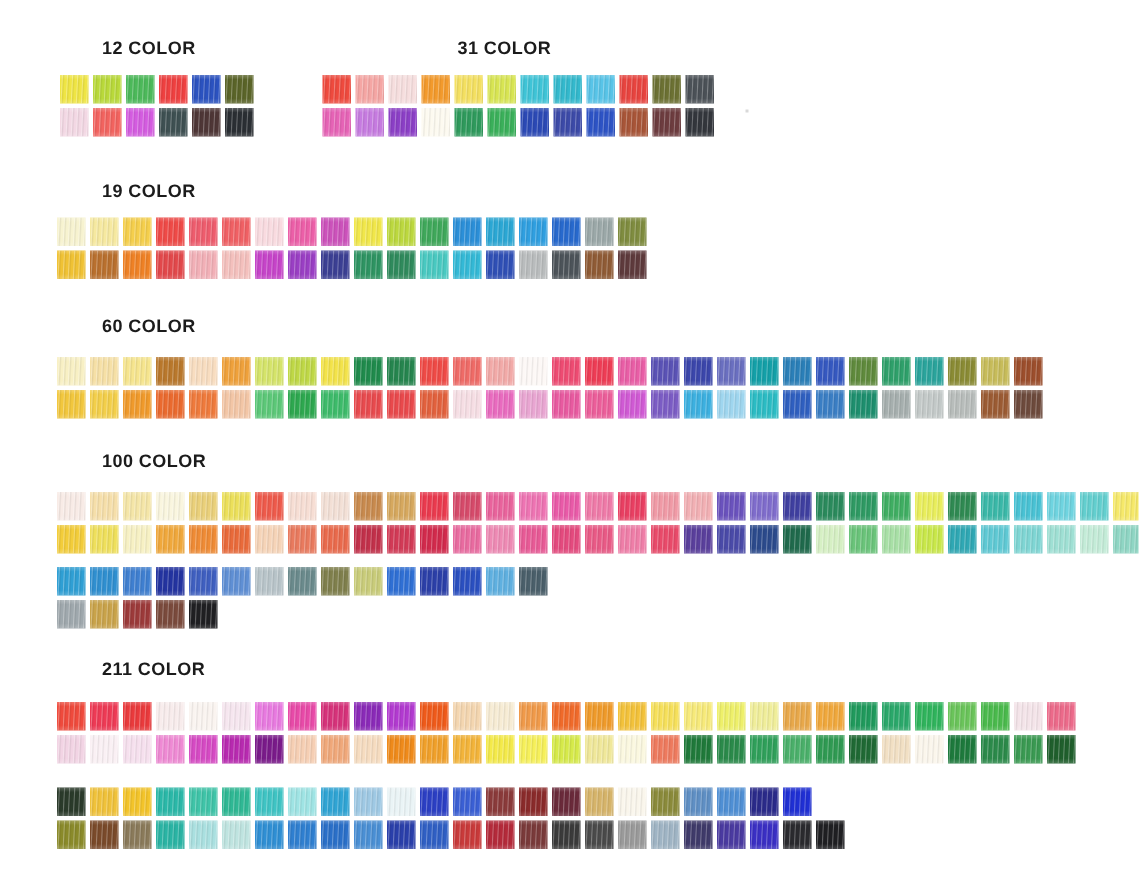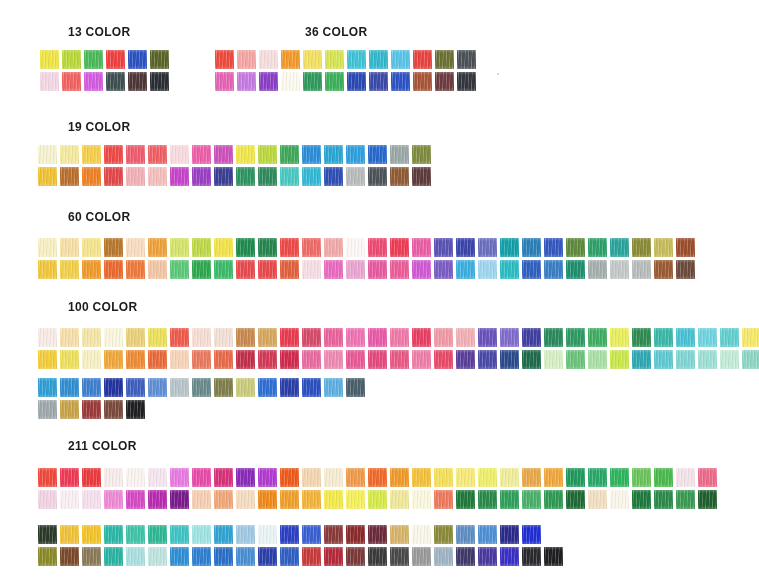--- a/index.html
+++ b/index.html
@@ -81,40 +81,40 @@
     position: absolute;
     width: 2px;
     height: 2px;
     background: #d9d9d9;
   }
 </style>
 </head>
 <body>
 
 <div id="chart-root">
-    <div class="section-label" style="left: 68px; top: 25px;">13 COLOR</div>
+    <div class="section-label" style="left: 68px; top: 25px;">12 COLOR</div>
     <div class="swatch-block" style="left: 40px; top: 50px;">
       <div class="swatch-row">
         <div class="swatch" style="background: rgb(239, 229, 68);"></div>
         <div class="swatch" style="background: rgb(185, 217, 58);"></div>
         <div class="swatch" style="background: rgb(76, 185, 90);"></div>
         <div class="swatch" style="background: rgb(239, 64, 64);"></div>
         <div class="swatch" style="background: rgb(43, 82, 192);"></div>
         <div class="swatch" style="background: rgb(90, 100, 40);"></div>
       </div>
       <div class="swatch-row">
         <div class="swatch" style="background: rgb(243, 216, 228);"></div>
         <div class="swatch" style="background: rgb(242, 99, 95);"></div>
         <div class="swatch" style="background: rgb(212, 92, 224);"></div>
         <div class="swatch" style="background: rgb(62, 80, 82);"></div>
         <div class="swatch" style="background: rgb(78, 54, 54);"></div>
         <div class="swatch" style="background: rgb(42, 46, 51);"></div>
       </div>
     </div>
-    <div class="section-label" style="left: 305px; top: 25px;">36 COLOR</div>
+    <div class="section-label" style="left: 305px; top: 25px;">31 COLOR</div>
     <div class="swatch-block" style="left: 215px; top: 50px;">
       <div class="swatch-row">
         <div class="swatch" style="background: rgb(239, 74, 62);"></div>
         <div class="swatch" style="background: rgb(245, 166, 164);"></div>
         <div class="swatch" style="background: rgb(246, 222, 222);"></div>
         <div class="swatch" style="background: rgb(243, 154, 44);"></div>
         <div class="swatch" style="background: rgb(244, 224, 97);"></div>
         <div class="swatch" style="background: rgb(216, 229, 83);"></div>
         <div class="swatch" style="background: rgb(63, 196, 215);"></div>
         <div class="swatch" style="background: rgb(51, 185, 205);"></div>

